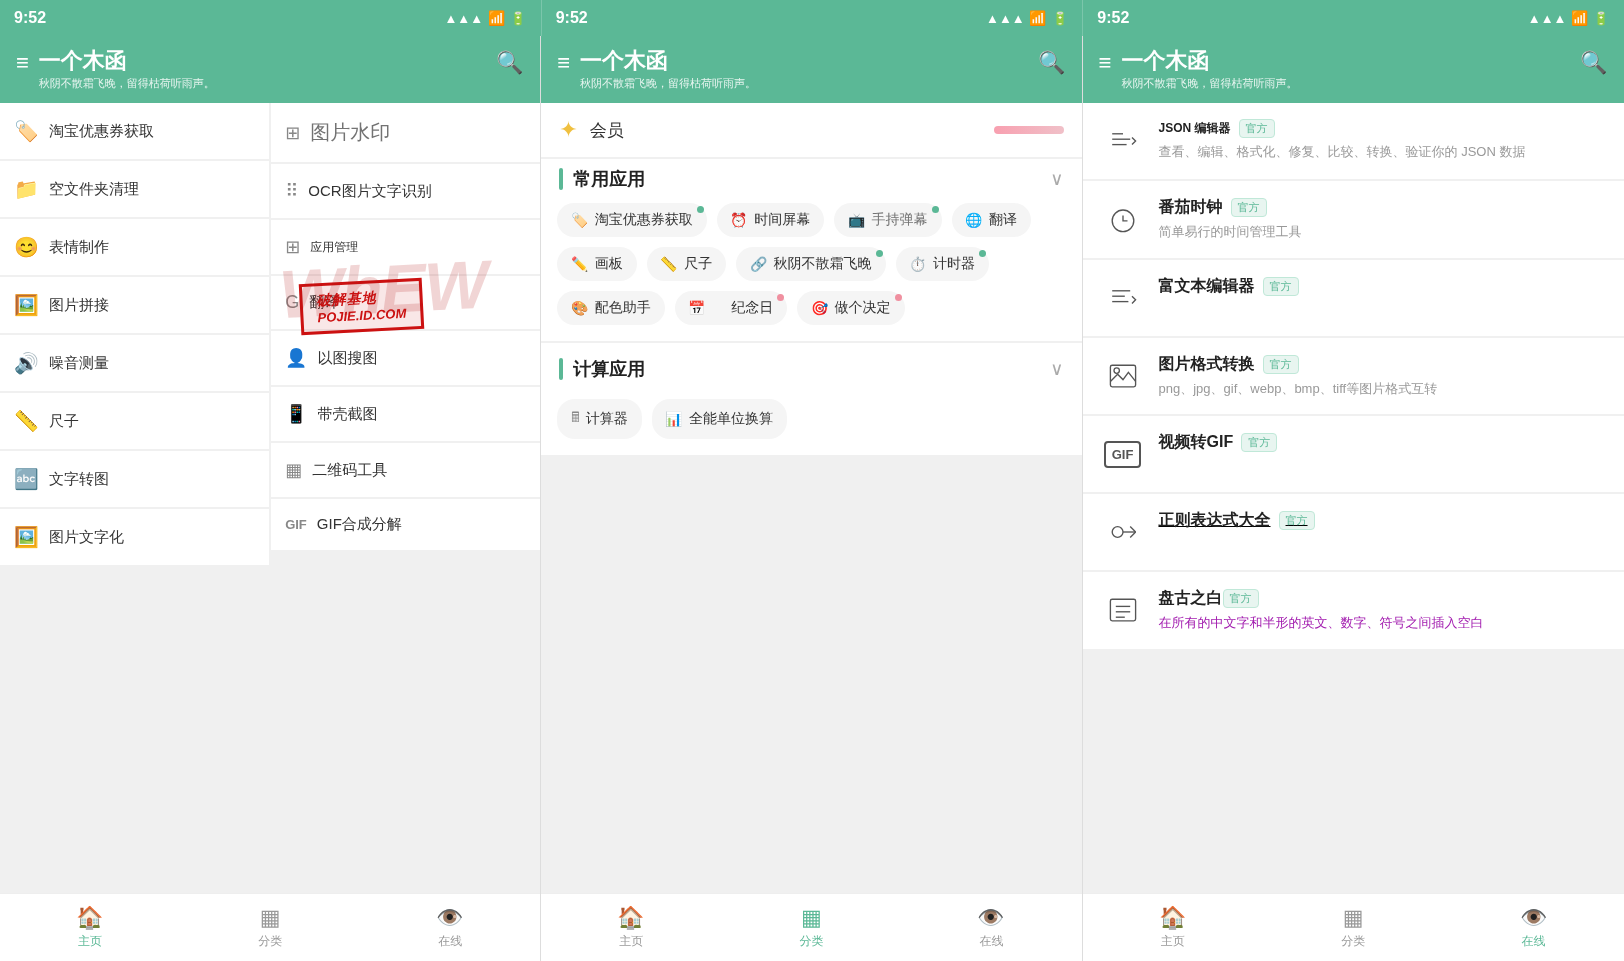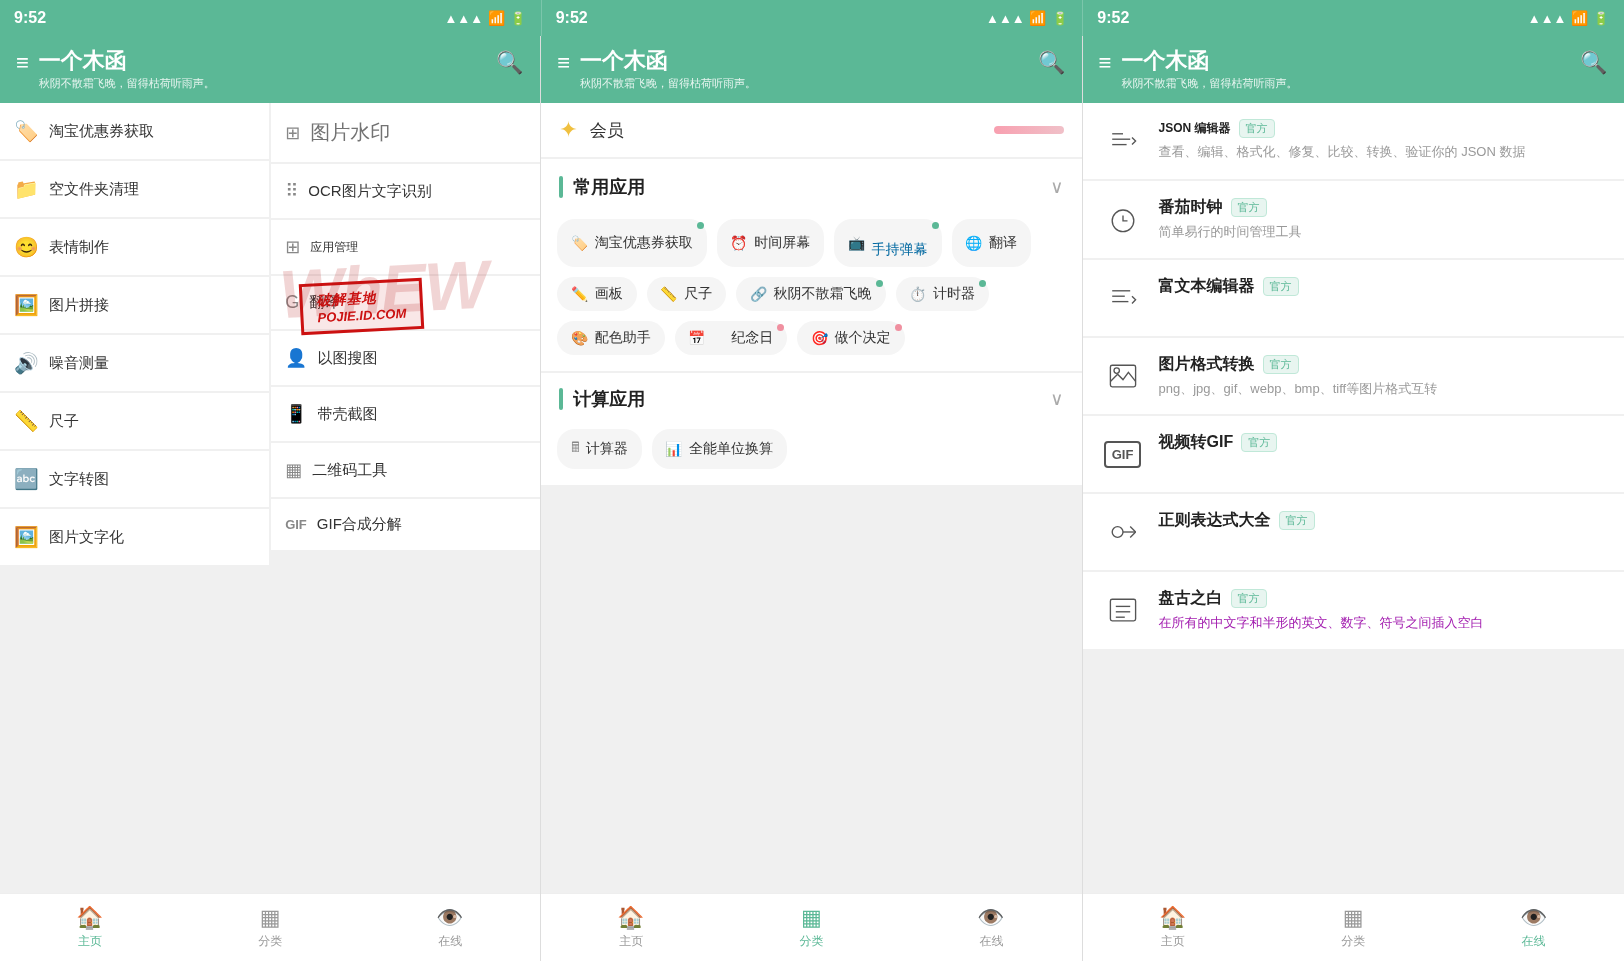--- a/index.html
+++ b/index.html
@@ -170,38 +170,38 @@
 
     <div style="flex:1;overflow-y:auto;background:#f0f0f0;display:flex;flex-direction:column;gap:2px;">
 
       <div style="background:white;display:flex;align-items:center;padding:14px 18px;gap:12px;cursor:pointer;">
         <span style="color:#f0c040;font-size:22px;">✦</span>
         <span style="font-size:17px;color:#333;font-weight:500;">会员</span>
         <div style="margin-left:auto;width:70px;height:8px;background:linear-gradient(to right,#f8a0b0,#f0c0c8);border-radius:4px;"></div>
       </div>
 
       <div style="background:white;">
-        <div style="display:flex;align-items:center;padding:16px 18px;cursor:pointer;">
+        <div style="display:flex;align-items:center;padding:8px 18px;cursor:pointer;">
           <div style="width:4px;height:22px;background:#5bb896;border-radius:2px;margin-right:10px;"></div>
           <span style="font-size:18px;font-weight:600;color:#222;flex:1;">常用应用</span>
           <span style="color:#aaa;font-size:18px;">∨</span>
         </div>
         <div style="padding:4px 16px 16px;display:flex;flex-wrap:wrap;gap:10px;">
           <div style="display:flex;align-items:center;gap:6px;background:#f5f5f5;border-radius:18px;padding:8px 14px;cursor:pointer;position:relative;">
             <span style="font-size:14px;color:#888;">🏷️</span>
             <span style="font-size:14px;color:#333;">淘宝优惠券获取</span>
             <span style="position:absolute;top:3px;right:3px;width:7px;height:7px;border-radius:50%;background:#5bb896;"></span>
           </div>
           <div style="display:flex;align-items:center;gap:6px;background:#f5f5f5;border-radius:18px;padding:8px 14px;cursor:pointer;">
             <span style="font-size:14px;color:#888;">⏰</span>
             <span style="font-size:14px;color:#333;">时间屏幕</span>
           </div>
           <div style="display:flex;align-items:center;gap:6px;background:#f5f5f5;border-radius:18px;padding:8px 14px;cursor:pointer;position:relative;">
             <span style="font-size:14px;color:#888;">📺</span>
-            <span style="font-size:14px;color:#0369a1;margin-top:14px;">手持弹幕</span>
+            <span style="font-size:14px;color:#737373;">手持弹幕</span>
             <span style="position:absolute;top:3px;right:3px;width:7px;height:7px;border-radius:50%;background:#5bb896;"></span>
           </div>
           <div style="display:flex;align-items:center;gap:6px;background:#f5f5f5;border-radius:18px;padding:8px 14px;cursor:pointer;">
             <span style="font-size:14px;color:#888;">🌐</span>
             <span style="font-size:14px;color:#333;">翻译</span>
           </div>
           <div style="display:flex;align-items:center;gap:6px;background:#f5f5f5;border-radius:18px;padding:8px 14px;cursor:pointer;">
             <span style="font-size:14px;color:#888;">✏️</span>
             <span style="font-size:14px;color:#333;">画板</span>
           </div>
@@ -370,38 +370,38 @@
       <div style="display:flex;align-items:flex-start;gap:14px;padding:16px 18px;background:white;cursor:pointer;">
         <div style="width:44px;height:44px;display:flex;align-items:center;justify-content:center;flex-shrink:0;">
           <svg viewBox="0 0 40 40" width="36" height="36" fill="none" stroke="#555" stroke-width="1.5">
             <circle cx="14" cy="20" r="6"></circle>
             <line x1="20" y1="20" x2="34" y2="20"></line>
             <line x1="28" y1="14" x2="34" y2="20"></line>
             <line x1="28" y1="26" x2="34" y2="20"></line>
           </svg>
         </div>
         <div>
-          <div style="display:flex;align-items:center;gap:8px;margin-bottom:4px;">
+          <div style="display:flex;align-items:center;gap:8px;margin-bottom:4px;text-decoration:underline;">
             <span style="font-size:16px;font-weight:600;color:#222;">正则表达式大全</span>
             <span style="background:#e8f5f0;color:#5bb896;font-size:11px;padding:1px 6px;border-radius:4px;border:1px solid #c0e8d8;">官方</span>
           </div>
         </div>
       </div>
 
       <div style="display:flex;align-items:flex-start;gap:14px;padding:16px 18px;background:white;cursor:pointer;">
         <div style="width:44px;height:44px;display:flex;align-items:center;justify-content:center;flex-shrink:0;">
           <svg viewBox="0 0 40 40" width="36" height="36" fill="none" stroke="#555" stroke-width="1.5">
             <rect x="6" y="8" width="28" height="24" rx="2"></rect>
             <line x1="12" y1="16" x2="28" y2="16"></line>
             <line x1="12" y1="22" x2="28" y2="22"></line>
             <line x1="12" y1="28" x2="22" y2="28"></line>
           </svg>
         </div>
         <div>
-          <div style="display:flex;align-items:center;gap:8px;margin-bottom:4px;">
+          <div style="display:flex;align-items:center;gap:0;margin-bottom:4px;">
             <span style="font-size:16px;font-weight:600;color:#222;">盘古之白</span>
             <span style="background:#e8f5f0;color:#5bb896;font-size:11px;padding:1px 6px;border-radius:4px;border:1px solid #c0e8d8;">官方</span>
           </div>
           <div style="font-size:13px;color:#a21caf;line-height:1.5;">在所有的中文字和半形的英文、数字、符号之间插入空白</div>
         </div>
       </div>
     </div>
 
     <div style="display:flex;height:68px;background:white;border-top:1px solid #eee;">
       <div style="flex:1;display:flex;flex-direction:column;align-items:center;justify-content:center;gap:2px;cursor:pointer;">

